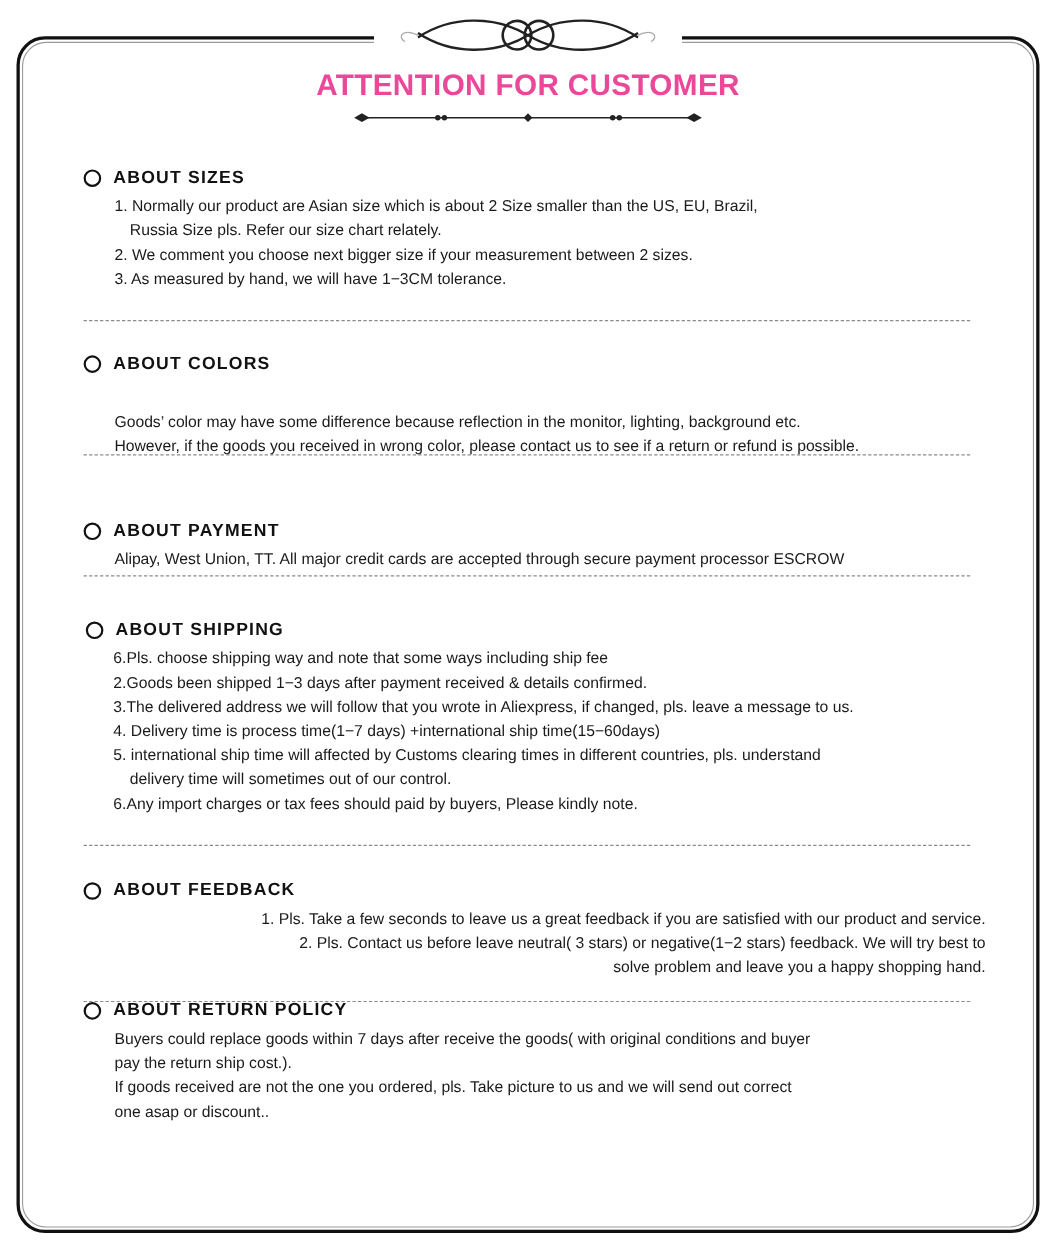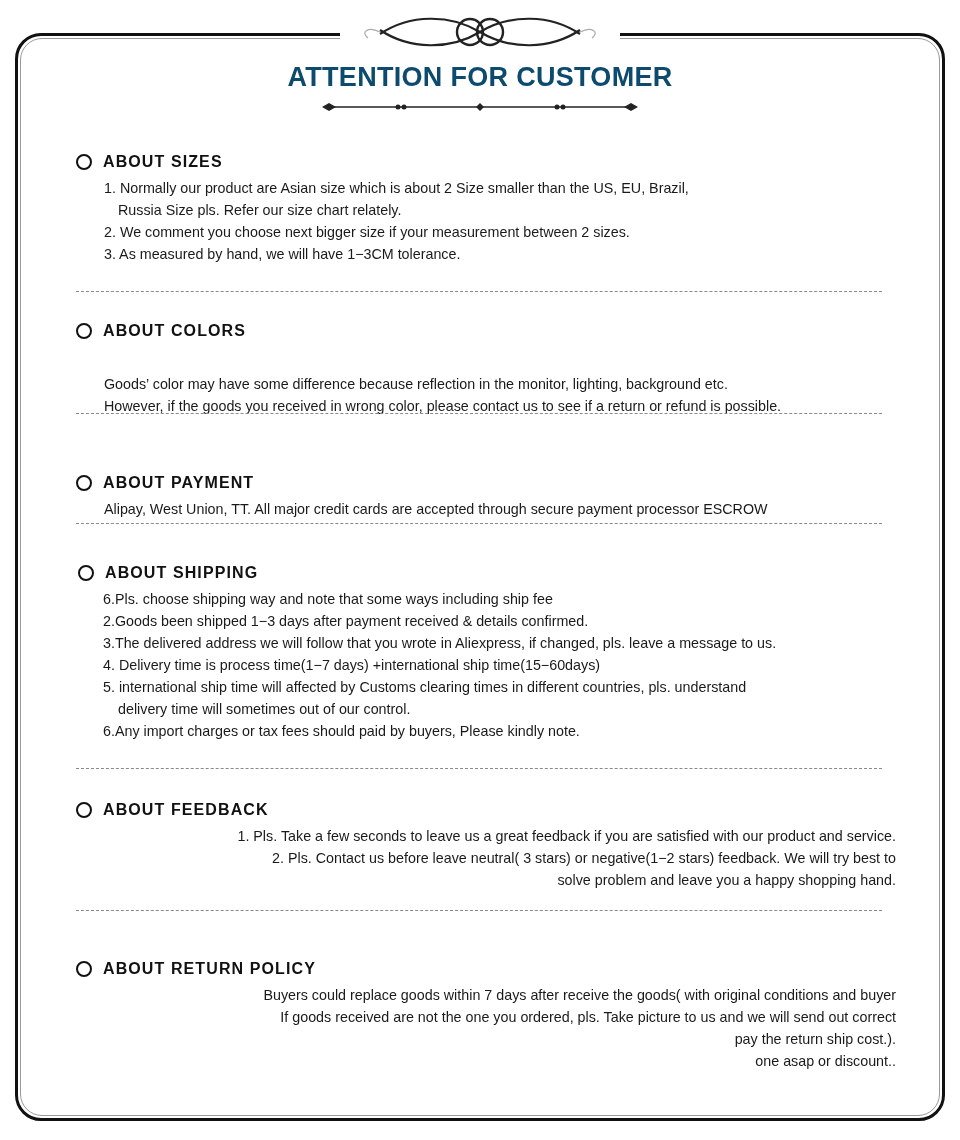--- a/index.html
+++ b/index.html
@@ -15,21 +15,21 @@
       border: 1.5px solid #9a9a9a; border-radius: 22px;
     }
     .top-ornament {
       position: absolute; left: 340px; top: 8px; width: 280px; height: 44px;
       background: #fff;
     }
     .top-ornament svg { display: block; }
 
     .title {
       position: absolute; left: 0; top: 62px; width: 960px; text-align: center;
-      font-size: 27px; font-weight: bold; letter-spacing: 0.3px; color: #0c4a6e;
+      font-size: 27px; font-weight: bold; letter-spacing: 0.3px; color: #ec4899;
     }
     .title-rule { position: absolute; left: 320px; top: 100px; width: 320px; height: 14px; }
 
     .section { position: absolute; left: 76px; width: 820px; }
     .sec-head { display: flex; align-items: center; height: 20px; }
     .circle-icon {
       width: 16px; height: 16px; border: 2.2px solid #111; border-radius: 50%;
       margin-right: 11px; flex: none;
     }
     .sec-title { font-size: 16px; font-weight: bold; letter-spacing: 1.1px; color: #111; }
@@ -131,24 +131,24 @@
     <h2 class="sec-title">ABOUT FEEDBACK</h2>
   </div>
   <div class="lines" style="padding-left:28px;">
     <div class="line">1. Pls. Take a few seconds to leave us a great feedback if you are satisfied with our product and service.</div>
     <div class="line">2. Pls. Contact us before leave neutral( 3 stars) or negative(1−2 stars) feedback. We will try best to</div>
     <div class="line" style="padding-left:14px;">solve problem and leave you a happy shopping hand.</div>
   </div>
 </section>
 <div class="divider" style="top:910px;"></div>
 
-<section class="section" style="top:959px;text-align:right;">
+<section class="section" style="top:909px;">
   <div class="sec-head">
     <span class="circle-icon"></span>
     <h2 class="sec-title">ABOUT RETURN POLICY</h2>
   </div>
   <div class="lines" style="padding-left:28px;">
     <div class="line">Buyers could replace goods within 7 days after receive the goods( with original conditions and buyer</div>
+    <div class="line">pay the return ship cost.).</div>
     <div class="line">If goods received are not the one you ordered, pls. Take picture to us and we will send out correct</div>
-    <div class="line">pay the return ship cost.).</div>
     <div class="line">one asap or discount..</div>
   </div>
 </section>
 
 </body></html>

